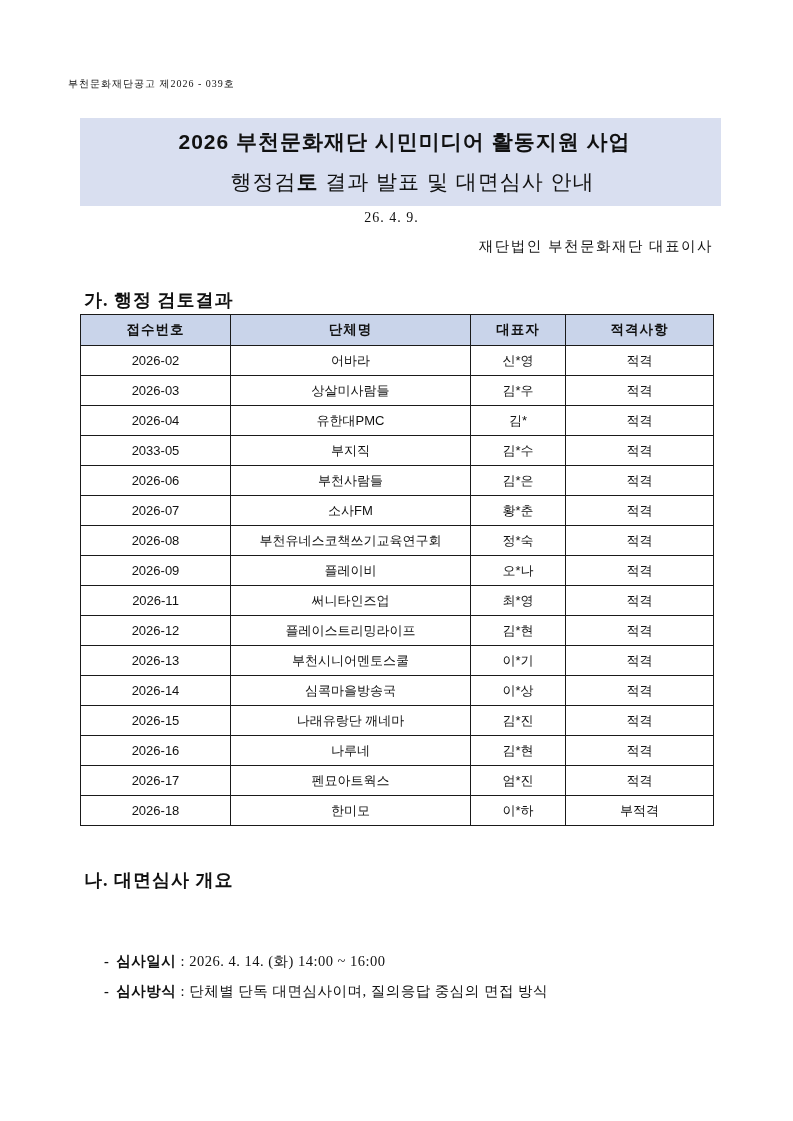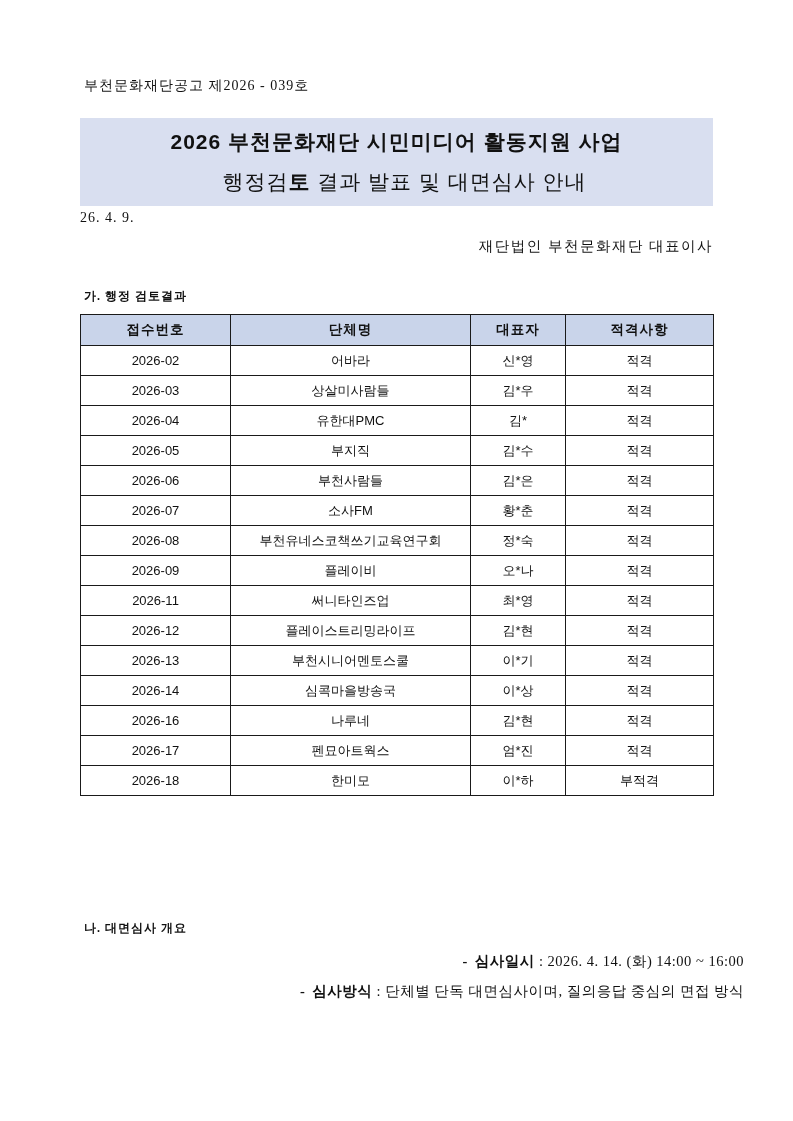--- a/index.html
+++ b/index.html
@@ -6,47 +6,47 @@
   .page{
     position:relative;
     width:793px;height:1121px;
     margin:0 auto;
     background:#ffffff;
     font-family:"Liberation Serif","DejaVu Serif",serif;
     color:#111111;
     overflow:hidden;
   }
   .notice-number{
-    position:absolute;left:84px;top:77px;
-    font-size:14px;letter-spacing:1px;
+    position:absolute;left:68px;top:77px;
+    font-size:10px;letter-spacing:1px;
   }
   .banner{
     position:absolute;left:80px;top:118px;width:633px;height:88px;
     background:#d9dff0;
     display:flex;flex-direction:column;align-items:center;justify-content:center;
     gap:12px;
     font-family:"Liberation Sans","DejaVu Sans",sans-serif;
-    font-size:21px;letter-spacing:1px;
+    font-size:21px;letter-spacing:1px;padding-left:8px;
   }
   .banner .line1{font-weight:bold;}
   .banner .line2{font-weight:normal;margin-left:16px;}
   .banner .line2 .bold-part{font-weight:bold;}
   .date-line{
     position:absolute;left:80px;top:210px;width:623px;
-    text-align:left;font-size:14px;letter-spacing:1px;
+    text-align:center;font-size:14px;letter-spacing:1px;
   }
   .issuer-line{
     position:absolute;left:80px;top:237px;width:633px;
     text-align:right;font-size:14.5px;letter-spacing:1.5px;
   }
   .section-heading{
-    font-weight:bold;font-size:12px;letter-spacing:1px;
+    font-weight:bold;font-size:18px;letter-spacing:1px;
   }
   .section-a-heading{position:absolute;left:84px;top:288px;}
-  .section-b-heading{position:absolute;left:84px;top:920px;}
+  .section-b-heading{position:absolute;left:84px;top:868px;}
   table.review-table{
     position:absolute;left:80px;top:314px;width:633px;
     border-collapse:collapse;table-layout:fixed;
     font-family:"Liberation Sans","DejaVu Sans",sans-serif;
     font-size:13px;
   }
   .review-table th,.review-table td{
     border:1px solid #1a1a1a;
     text-align:center;vertical-align:middle;
     padding:0;overflow:hidden;white-space:nowrap;
@@ -57,21 +57,21 @@
   }
   .review-table td{height:29px;background:#ffffff;}
   .col-no{width:150px;}
   .col-org{width:240px;}
   .col-rep{width:95px;}
   .col-elig{width:148px;}
   .bullet-list{
     position:absolute;left:104px;top:946px;width:640px;
     font-size:14.5px;letter-spacing:0.5px;
   }
-  .bullet-item{height:30px;line-height:30px;white-space:nowrap;text-align:right;}
+  .bullet-item{height:30px;line-height:30px;white-space:nowrap;}
   .bullet-char{font-weight:bold;margin-right:7px;}
   .bullet-label{font-weight:bold;}
   .bullet-sep{white-space:pre;}
 </style>
 </head>
 <body>
 
 <div class="page">
 
   <div class="notice-number">부천문화재단공고 제2026 - 039호</div>
@@ -115,21 +115,21 @@
           <td>김*우</td>
           <td>적격</td>
         </tr>
         <tr>
           <td>2026-04</td>
           <td>유한대PMC</td>
           <td>김*</td>
           <td>적격</td>
         </tr>
         <tr>
-          <td>2026-05</td>
+          <td>2033-05</td>
           <td>부지직</td>
           <td>김*수</td>
           <td>적격</td>
         </tr>
         <tr>
           <td>2026-06</td>
           <td>부천사람들</td>
           <td>김*은</td>
           <td>적격</td>
         </tr>
@@ -166,20 +166,26 @@
         <tr>
           <td>2026-13</td>
           <td>부천시니어멘토스쿨</td>
           <td>이*기</td>
           <td>적격</td>
         </tr>
         <tr>
           <td>2026-14</td>
           <td>심콕마을방송국</td>
           <td>이*상</td>
+          <td>적격</td>
+        </tr>
+        <tr>
+          <td>2026-15</td>
+          <td>나래유랑단 깨네마</td>
+          <td>김*진</td>
           <td>적격</td>
         </tr>
         <tr>
           <td>2026-16</td>
           <td>나루네</td>
           <td>김*현</td>
           <td>적격</td>
         </tr>
         <tr>
           <td>2026-17</td>

